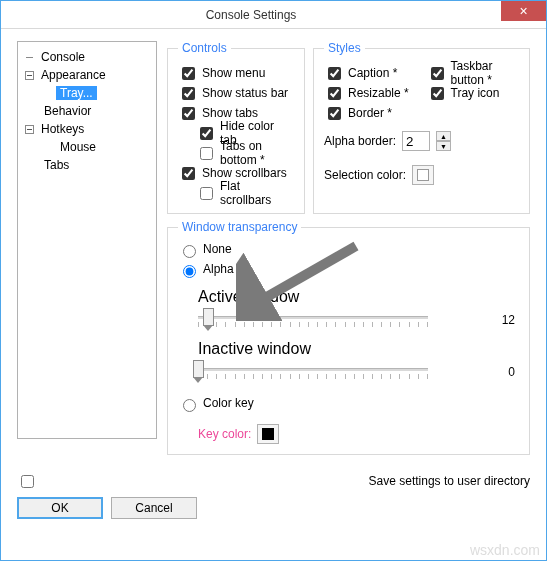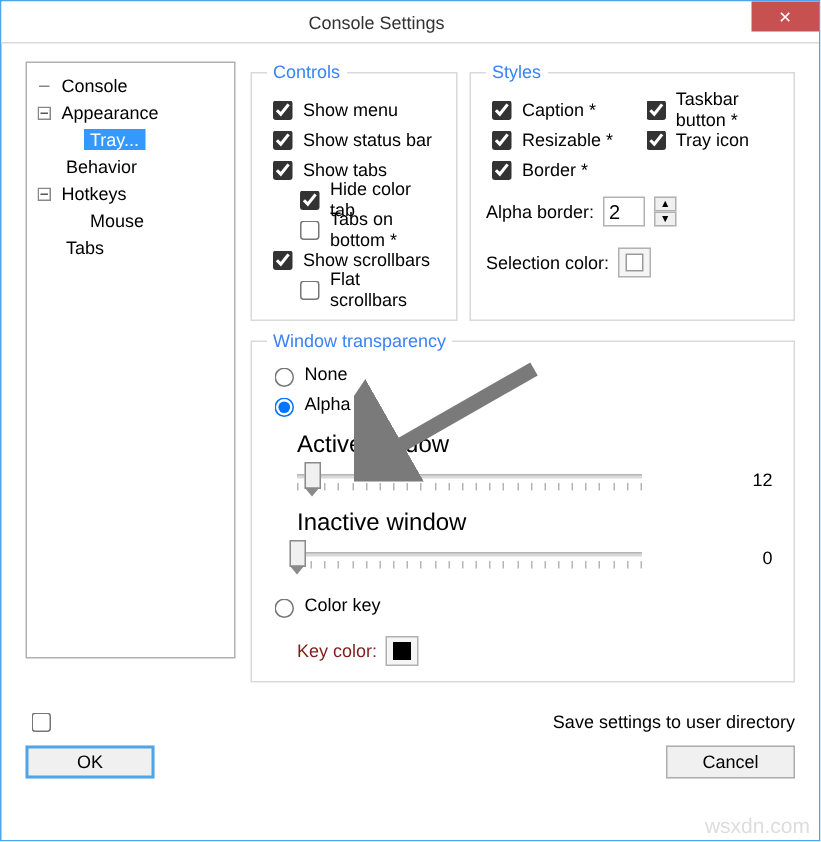--- a/index.html
+++ b/index.html
@@ -40,25 +40,25 @@
 .radio input { width: 13px; height: 13px; }
 .slbl { padding-left: 20px; margin-top: 6px; font-size: 16px; }
 .slider-row { display: flex; align-items: center; padding-left: 20px; }
 .slider { position: relative; width: 230px; height: 28px; }
 .track { position: absolute; left: 0; right: 0; top: 10px; height: 3px; background: #d9d9d9; border-top: 1px solid #b5b5b5; }
 .ticks { position: absolute; left: 0; right: 0; top: 16px; height: 6px; display: flex; justify-content: space-between; }
 .ticks span { width: 1px; height: 5px; background: #b5b5b5; }
 .thumb { position: absolute; top: 2px; width: 11px; height: 18px; background: #f0f0f0; border: 1px solid #8a8a8a; }
 .thumb::after { content: ""; position: absolute; bottom: -6px; left: -1px; width: 0; height: 0; border-left: 5.5px solid transparent; border-right: 5.5px solid transparent; border-top: 6px solid #8a8a8a; }
 .sval { width: 30px; text-align: right; margin-left: auto; padding-right: 4px; }
-.disabled { color: #7f1d1d; }
+.disabled { color: #ec4899; }
 .bottom { margin-top: 10px; }
 .bottom .chk { margin-bottom: 6px; justify-content: space-between; }
 .note { margin: 4px 0 10px 0; }
-.btns { display: flex; justify-content: space-between; gap: 8px; }
+.btns { display: flex; justify-content: flex-start; gap: 8px; }
 .btn { width: 86px; height: 22px; border: 1px solid #adadad; background: #f0f0f0; display: flex; align-items: center; justify-content: center; }
 .btn.default { border: 2px solid #4ea6ea; }
 .arrow { position: absolute; left: 235px; top: 240px; pointer-events: none; }
 .watermark { position: absolute; bottom: 2px; right: 6px; color: #ddd; font-size: 14px; }
 </style>
 </head>
 <body>
 
 <div class="window">
   <div class="titlebar">

